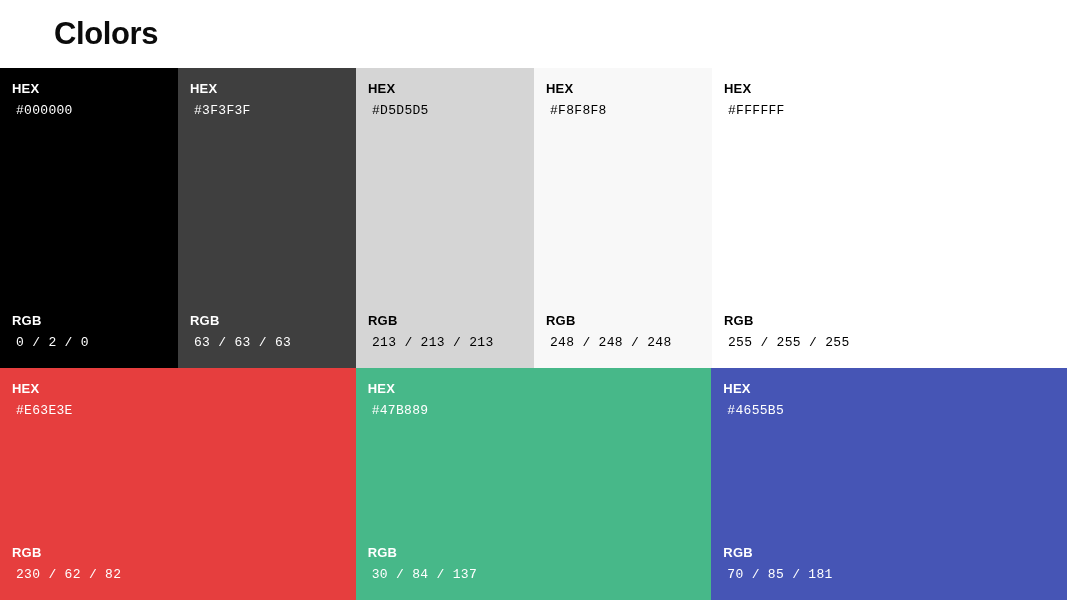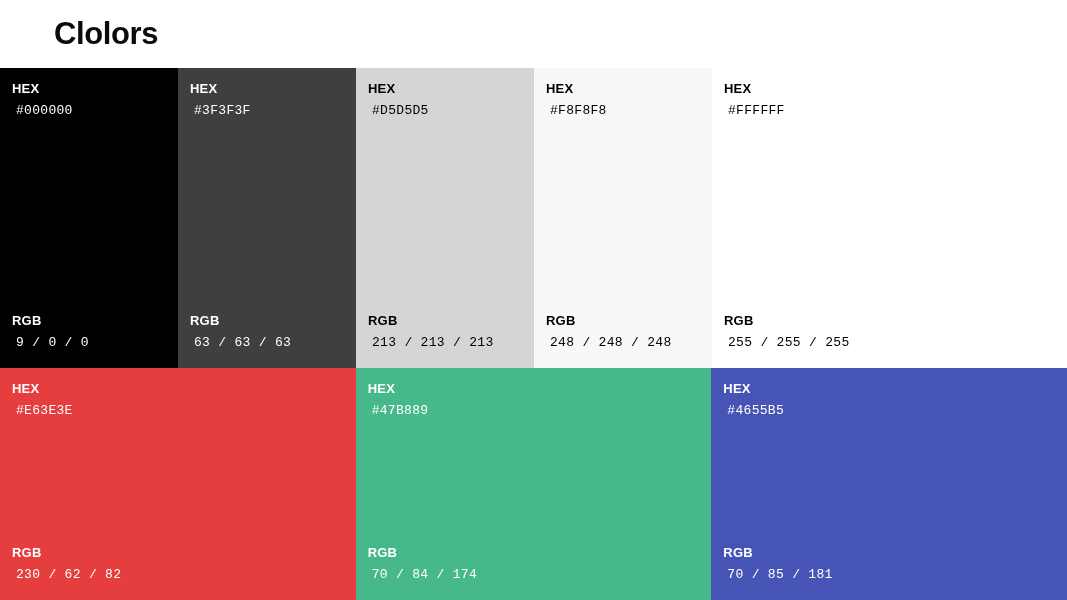--- a/index.html
+++ b/index.html
@@ -115,21 +115,21 @@
 
     <div class="swatch-row row-neutrals">
 
       <div class="swatch on-dark" style="background-color: rgb(0, 0, 0);">
         <div class="swatch-block">
           <div class="swatch-field-label">HEX</div>
           <div class="swatch-field-value">#000000</div>
         </div>
         <div class="swatch-block">
           <div class="swatch-field-label">RGB</div>
-          <div class="swatch-field-value">9 / 0 / 0</div>
+          <div class="swatch-field-value">0 / 2 / 0</div>
         </div>
       </div>
 
       <div class="swatch on-dark" style="background-color: rgb(63, 63, 63);">
         <div class="swatch-block">
           <div class="swatch-field-label">HEX</div>
           <div class="swatch-field-value">#3F3F3F</div>
         </div>
         <div class="swatch-block">
           <div class="swatch-field-label">RGB</div>
@@ -185,21 +185,21 @@
         </div>
       </div>
 
       <div class="swatch on-dark" style="background-color: rgb(71, 184, 137);">
         <div class="swatch-block">
           <div class="swatch-field-label">HEX</div>
           <div class="swatch-field-value">#47B889</div>
         </div>
         <div class="swatch-block">
           <div class="swatch-field-label">RGB</div>
-          <div class="swatch-field-value">70 / 84 / 174</div>
+          <div class="swatch-field-value">30 / 84 / 137</div>
         </div>
       </div>
 
       <div class="swatch on-dark" style="background-color: rgb(70, 85, 181);">
         <div class="swatch-block">
           <div class="swatch-field-label">HEX</div>
           <div class="swatch-field-value">#4655B5</div>
         </div>
         <div class="swatch-block">
           <div class="swatch-field-label">RGB</div>

